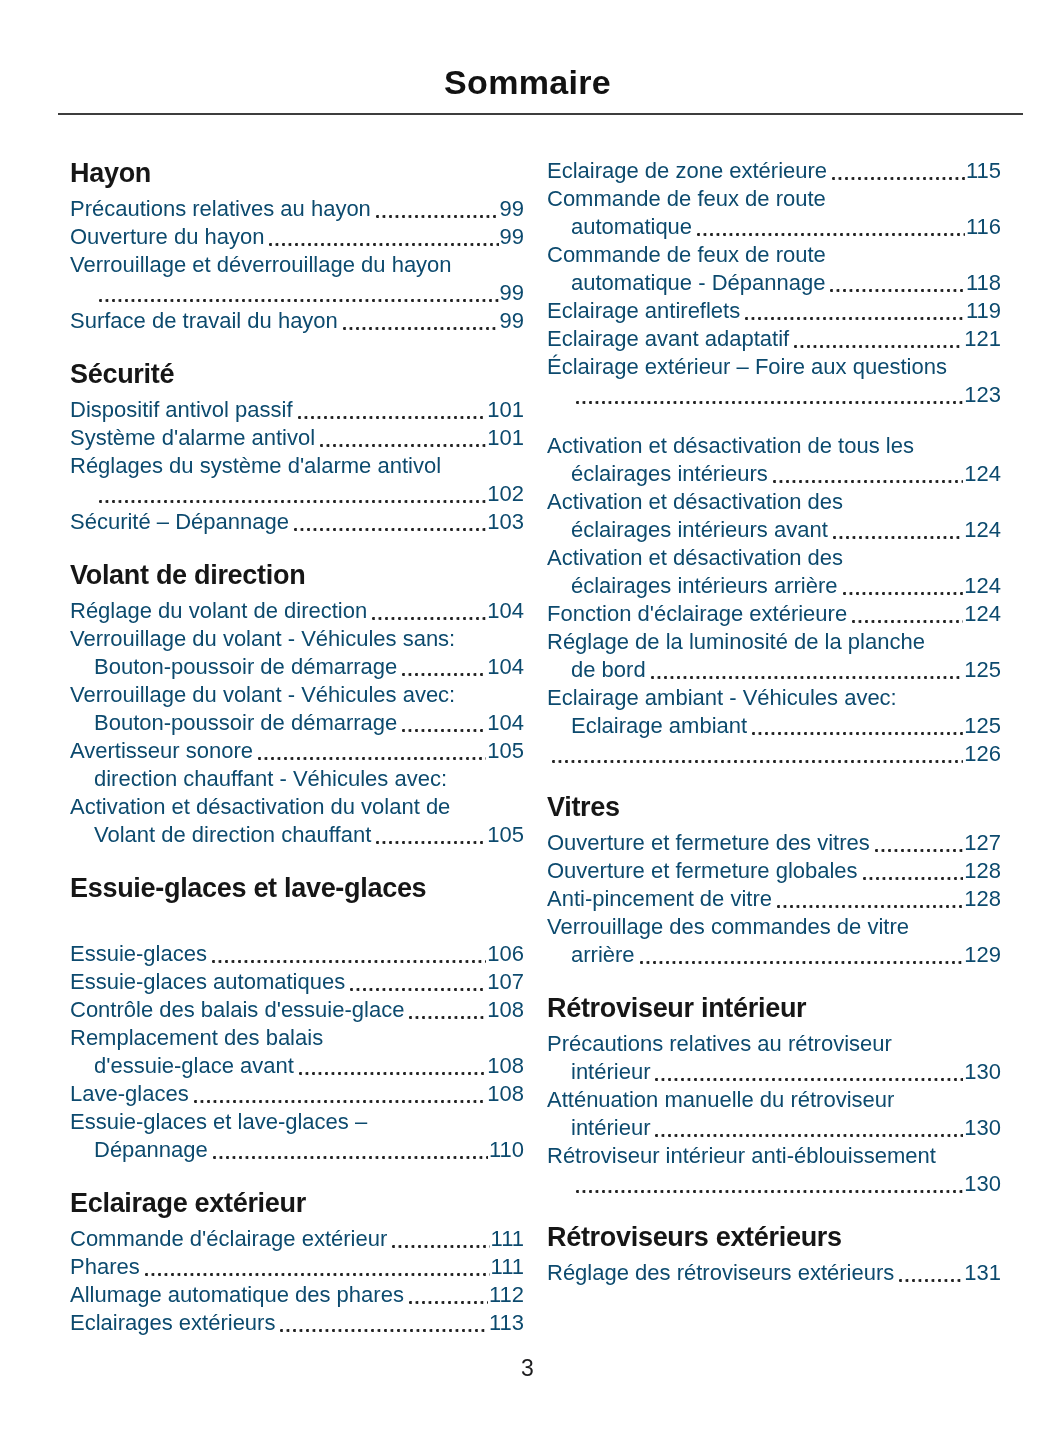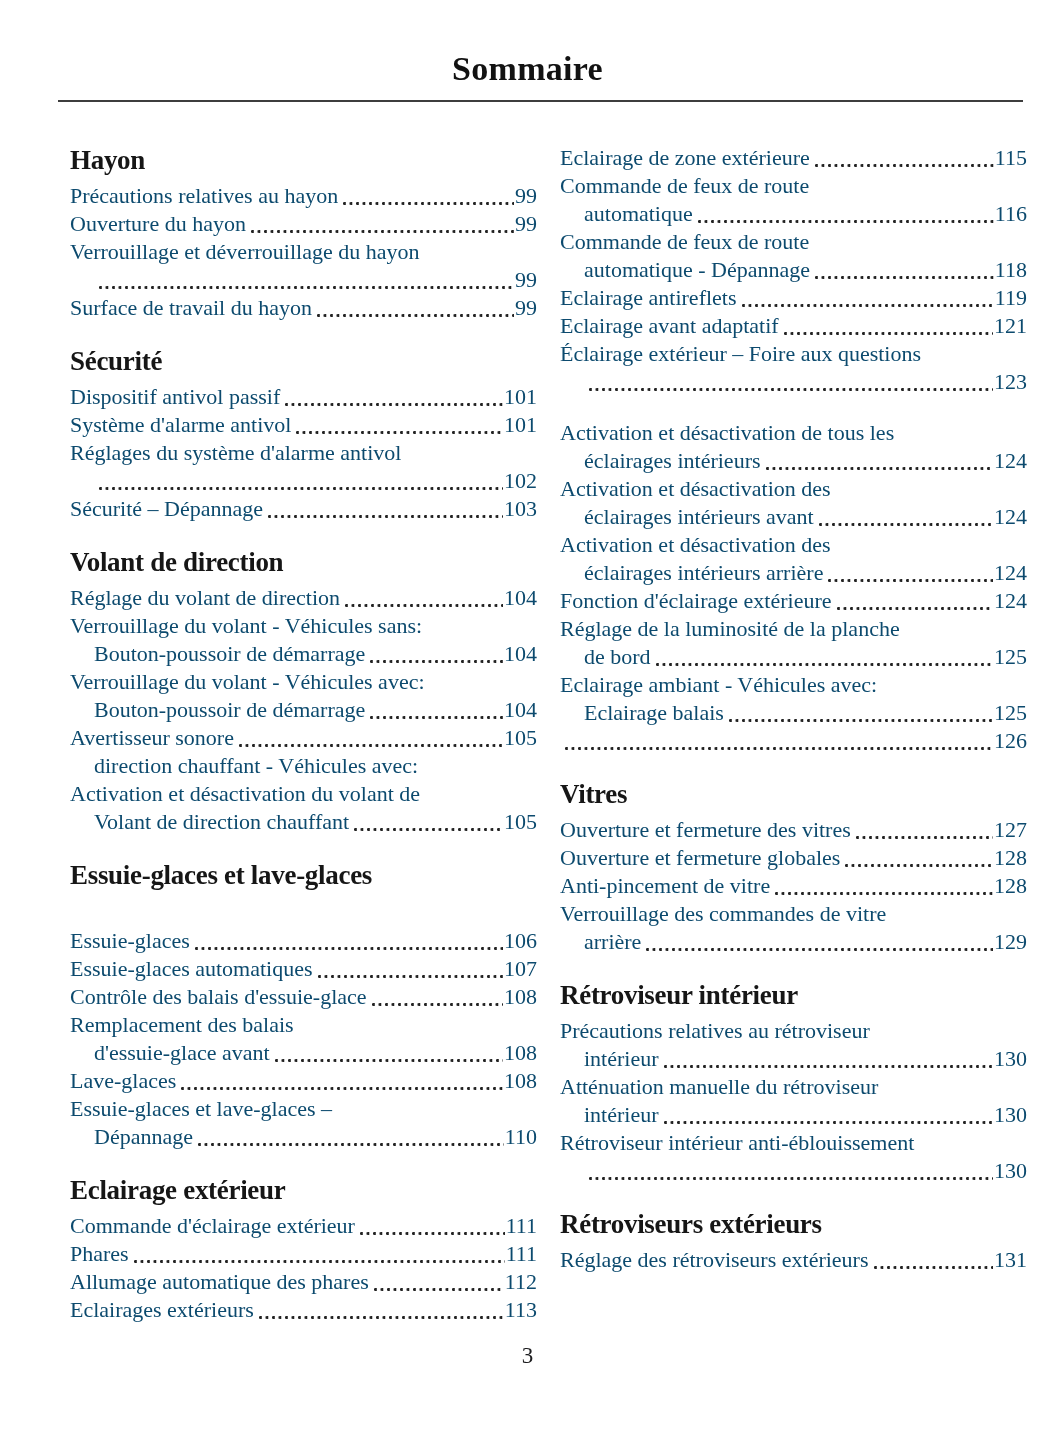--- a/index.html
+++ b/index.html
@@ -1,43 +1,43 @@
 <!DOCTYPE html>
 <html><head>
 <meta charset="utf-8">
 <style>
   html, body { margin: 0; padding: 0; background: #ffffff; }
   .page {
     position: relative;
     width: 1055px;
     height: 1408px;
     background: #ffffff;
-    font-family: Liberation Serif, serif;
+    font-family: Liberation Sans, sans-serif;
     color: #1c1c1e;
     overflow: hidden;
-    margin: 3px auto;
+    margin: 16px auto;
   }
   .title {
     margin: 46px 0 0;
     text-align: center;
     font-size: 34px;
     line-height: 40px;
     font-weight: bold;
     letter-spacing: 0.3px;
     color: #121212;
   }
   .divider {
     height: 0;
     border-top: 2px solid #3d3d3d;
     margin: 11px 32px 0 58px;
   }
   .columns {
     display: flex;
     gap: 23px;
-    padding: 42px 28px 0 70px;
+    padding: 42px 54px 0 70px;
     align-items: flex-start;
   }
   .col { flex: 1 1 0; min-width: 0; }
   .toc-section { margin-bottom: 23px; }
   .section-heading {
     margin: 0 0 5px;
     font-size: 27px;
     line-height: 33px;
     font-weight: bold;
     letter-spacing: -0.3px;
@@ -346,21 +346,21 @@
             <div class="entry-line">Réglage de la luminosité de la planche</div>
             <div class="entry-line cont flex-line">
               <span class="entry-text">de bord</span>
               <span class="leader"></span>
               <span class="page-num">125</span>
             </div>
           </div>
           <div class="toc-entry">
             <div class="entry-line">Eclairage ambiant - Véhicules avec:</div>
             <div class="entry-line cont flex-line">
-              <span class="entry-text">Eclairage balais</span>
+              <span class="entry-text">Eclairage ambiant</span>
               <span class="leader"></span>
               <span class="page-num">125</span>
             </div>
           </div>
           <div class="toc-entry">
             <div class="entry-line flex-line">
               <span class="leader"></span>
               <span class="page-num">126</span>
             </div>
           </div>

